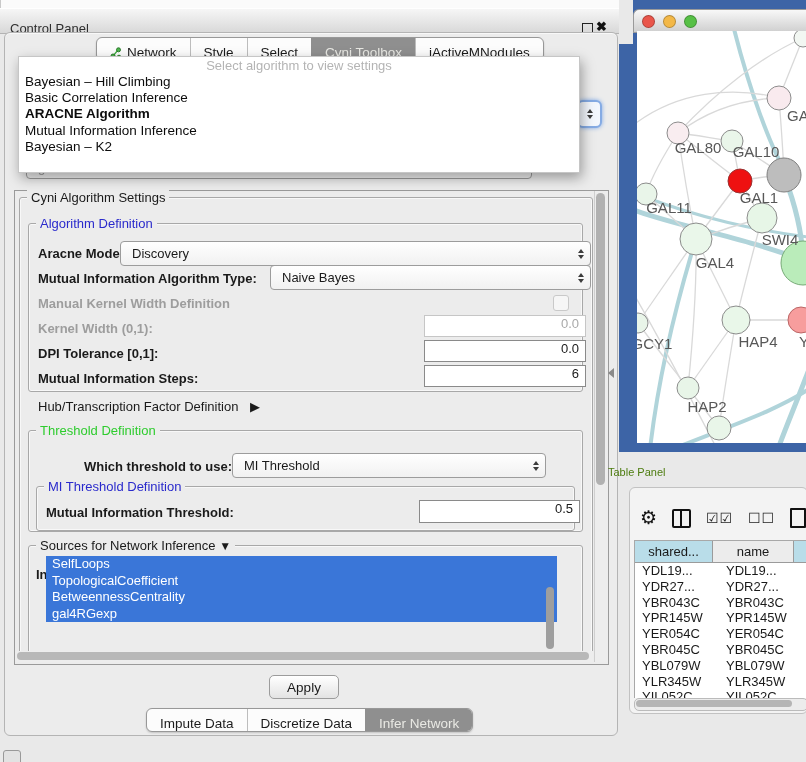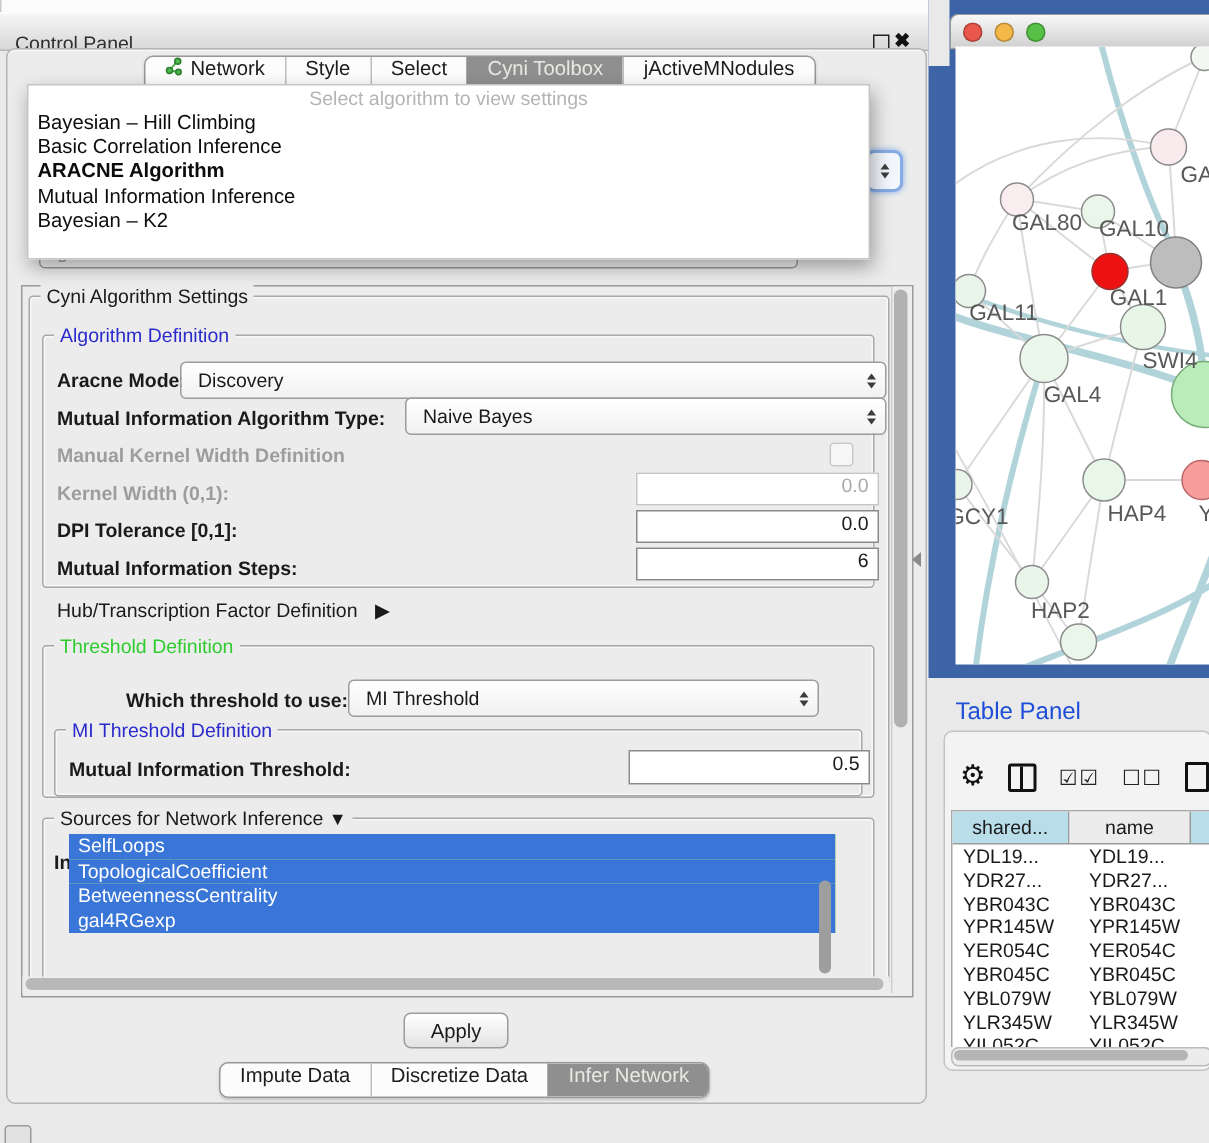--- a/index.html
+++ b/index.html
@@ -11,21 +11,21 @@
   .cp-titlebar{left:0;top:8px;width:620px;height:24px;background:linear-gradient(#f6f6f6,#d8d8d8);
        border-bottom:1px solid #b3b3b3;border-top:1px solid #fff}
   .cp-title{left:10px;top:12px;font-size:13px;color:#2e2e2e}
   .wbtn-float{left:582px;top:14px;width:9px;height:9px;border:1.5px solid #222;background:transparent}
   .wbtn-close{left:596px;top:10px;font-size:13px;font-weight:bold;color:#111}
   .cp-body{left:4px;top:32px;width:612px;height:702px;background:#ececec;border:1px solid #b4b4b4;
        border-radius:6px;box-shadow:inset 0 1px 0 #f8f8f8}
   
   .seg{display:flex;border:1px solid #989898;border-radius:6px;background:#fcfcfc;height:22px;
        box-shadow:0 1px 2px rgba(0,0,0,.18);overflow:hidden}
-  .seg .tab{display:flex;align-items:flex-start;justify-content:center;padding:0 13px;
+  .seg .tab{display:flex;align-items:flex-end;justify-content:center;padding:0 13px;
        border-left:1px solid #bdbdbd;font-size:13.5px;color:#1c1c1c;white-space:nowrap}
   .seg .tab:first-child{border-left:none}
   .seg .tab.sel{background:#8f8f8f;color:#e9e9e4;border-left-color:#8f8f8f}
   .tabicon{width:12px;height:13px;margin-right:5px;display:inline-block}
   
   .popup{left:18px;top:56px;width:560px;height:115px;background:#fff;border:1px solid #c6c6c6;
        box-shadow:2px 5px 12px rgba(0,0,0,.35);z-index:5}
   .dd-head{height:17px;line-height:17px;text-align:center;color:#b4b4b4;font-size:13px}
   .dd-item{height:16.2px;line-height:16.2px;padding-left:6px;font-size:13.5px;color:#0c0c0c;white-space:nowrap}
   .dd-item.cur{font-weight:bold}
@@ -62,21 +62,21 @@
        display:flex;align-items:center;justify-content:center;font-size:13.5px}
   
   .blueframe{left:619px;top:0;width:187px;height:452px;background:#3d64a6}
   .graypatch{left:619px;top:0;width:14px;height:44px;background:#e9e9e9}
   .net-titlebar{left:633px;top:9px;width:173px;height:22px;background:linear-gradient(#f8f8f8,#cfcfcf);
        border:1px solid #9a9a9a;border-right:none;border-top-left-radius:6px;display:flex;align-items:center;padding-left:8px;gap:8px}
   .light{width:11px;height:11px;border-radius:50%}
   .net-canvas{left:637px;top:31px;width:169px;height:412px;background:#fff;overflow:hidden}
   svg text{font-family:"Liberation Sans",sans-serif;font-size:15px;fill:#585858}
   
-  .tp-title{left:637px;top:466px;font-size:16px;color:#1d4ed8}
+  .tp-title{left:608px;top:466px;font-size:11px;color:#4d7c0f}
   .tp-panel{left:629px;top:487px;width:177px;height:225px;background:#f3f3f3;border:1px solid #c2c2c2;border-radius:6px}
   .tp-toolbar{left:640px;top:503px;width:166px;height:30px;display:flex;align-items:center;gap:15px}
   .gear{font-size:19px;color:#111;line-height:20px}
   .splitcols{width:15px;height:15px;border:2px solid #111;border-radius:2px;position:relative}
   .splitcols:after{content:"";position:absolute;left:6px;top:0;width:2px;height:15px;background:#111}
   .cbpair{font-size:14px;color:#222;letter-spacing:1px;white-space:nowrap}
   .docicon{width:12px;height:16px;border:2px solid #111;border-radius:1px}
   .ttable{left:634px;top:540px;width:172px;height:157px;overflow:hidden;background:#fff;border:1px solid #a8a8a8;border-bottom:none}
   .thead{display:flex;height:21px;border-bottom:1px solid #9b9b9b}
   .th{display:flex;align-items:center;justify-content:center;font-size:13px;border-right:1px solid #9b9b9b;

